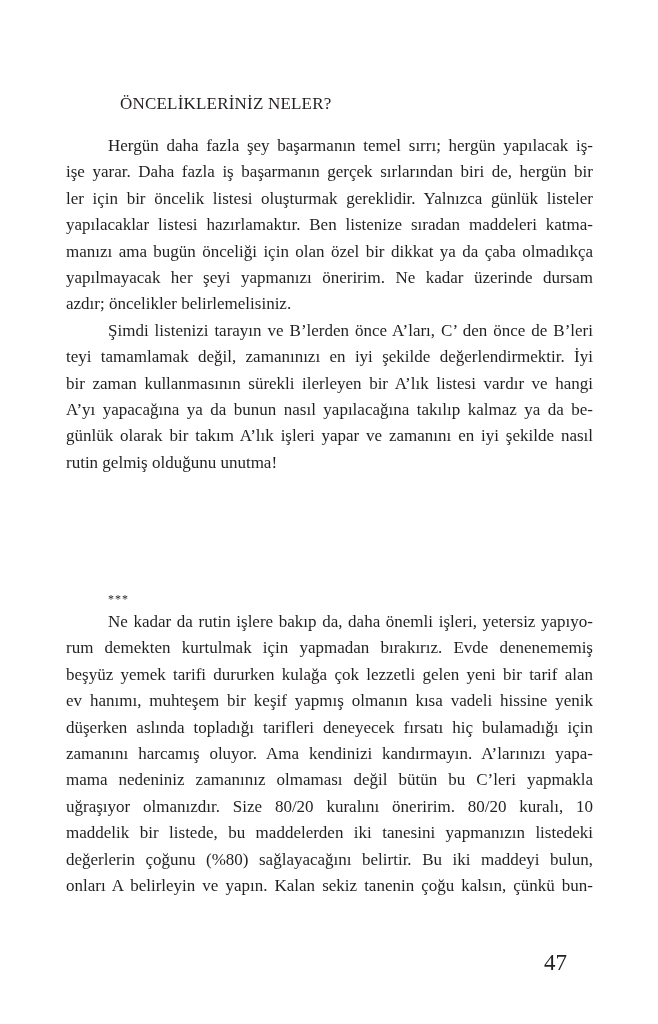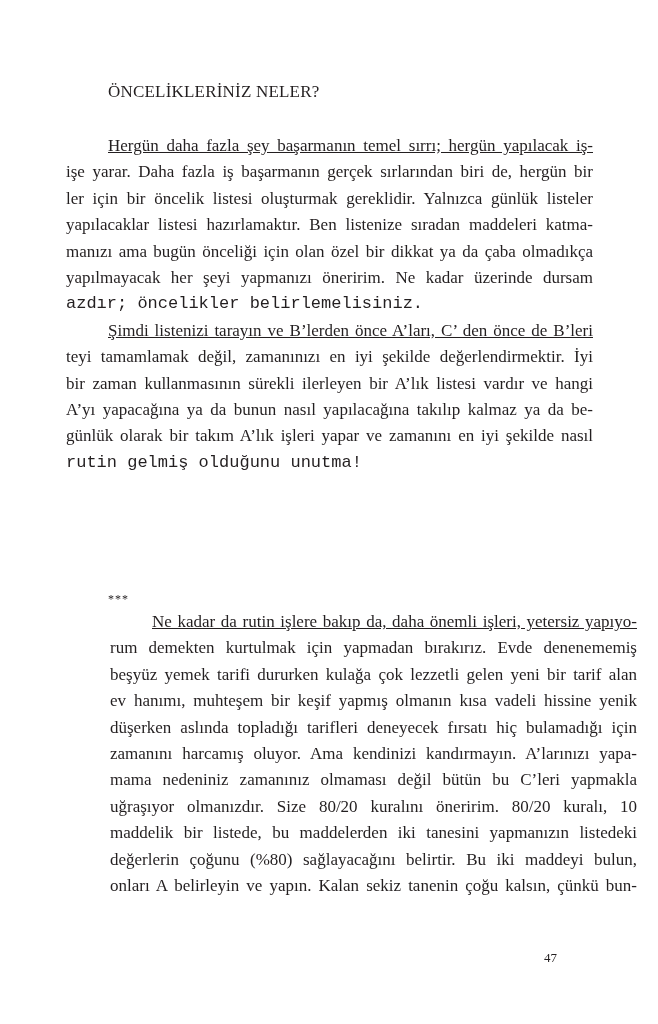--- a/index.html
+++ b/index.html
@@ -21,59 +21,57 @@
       top: 0;
       width: 527px;
     }
     .title {
       position: absolute;
       top: 82px;
       left: 42px;
       font-size: 17px;
       letter-spacing: 0.2px;
       white-space: nowrap;
-      margin: 0;
+      margin: 12px;
       font-weight: normal;
     }
     .block {
       position: absolute;
       left: 0;
       width: 527px;
     }
     .line {
       display: block;
       height: 26.4px;
       line-height: 26.4px;
       font-size: 17px;
       white-space: nowrap;
       text-align: justify;
       text-align-last: justify;
     }
     .line.last {
       text-align-last: left;
-      font-family: Liberation Mono, monospace;
     }
     .line.indent {
       padding-left: 42px;
-      text-decoration: underline;
     }
     #block1 { top: 133px; }
     #block2 { top: 582px; }
     .sep {
       position: absolute;
       top: 592px;
       left: 42px;
       font-size: 12px;
       letter-spacing: 1px;
     }
     .page-number {
       position: absolute;
       top: 950px;
       left: 478px;
-      font-size: 13px;
+      font-size: 23px;
     }
   </style>
 </head>
 <body>
 
 <div class="page">
   <h1 class="title">ÖNCELİKLERİNİZ NELER?</h1>
 
   <div class="block" id="block1">
     <div>
@@ -90,21 +88,21 @@
       <span class="line">teyi tamamlamak değil, zamanınızı en iyi şekilde değerlendirmektir. İyi</span>
       <span class="line">bir zaman kullanmasının sürekli ilerleyen bir A’lık listesi vardır ve hangi</span>
       <span class="line">A’yı yapacağına ya da bunun nasıl yapılacağına takılıp kalmaz ya da be-</span>
       <span class="line">günlük olarak bir takım A’lık işleri yapar ve zamanını en iyi şekilde nasıl</span>
       <span class="line last">rutin gelmiş olduğunu unutma!</span>
     </div>
   </div>
 
   <div class="sep">***</div>
 
-  <div class="block" id="block2" style="top:609px;margin-left:44px;">
+  <div class="block" id="block2" style="top:609px;">
     <div>
       <span class="line indent">Ne kadar da rutin işlere bakıp da, daha önemli işleri, yetersiz yapıyo-</span>
       <span class="line">rum demekten kurtulmak için yapmadan bırakırız. Evde denenememiş</span>
       <span class="line">beşyüz yemek tarifi dururken kulağa çok lezzetli gelen yeni bir tarif alan</span>
       <span class="line">ev hanımı, muhteşem bir keşif yapmış olmanın kısa vadeli hissine yenik</span>
       <span class="line">düşerken aslında topladığı tarifleri deneyecek fırsatı hiç bulamadığı için</span>
       <span class="line">zamanını harcamış oluyor. Ama kendinizi kandırmayın. A’larınızı yapa-</span>
       <span class="line">mama nedeniniz zamanınız olmaması değil bütün bu C’leri yapmakla</span>
       <span class="line">uğraşıyor olmanızdır. Size 80/20 kuralını öneririm. 80/20 kuralı, 10</span>
       <span class="line">maddelik bir listede, bu maddelerden iki tanesini yapmanızın listedeki</span>

